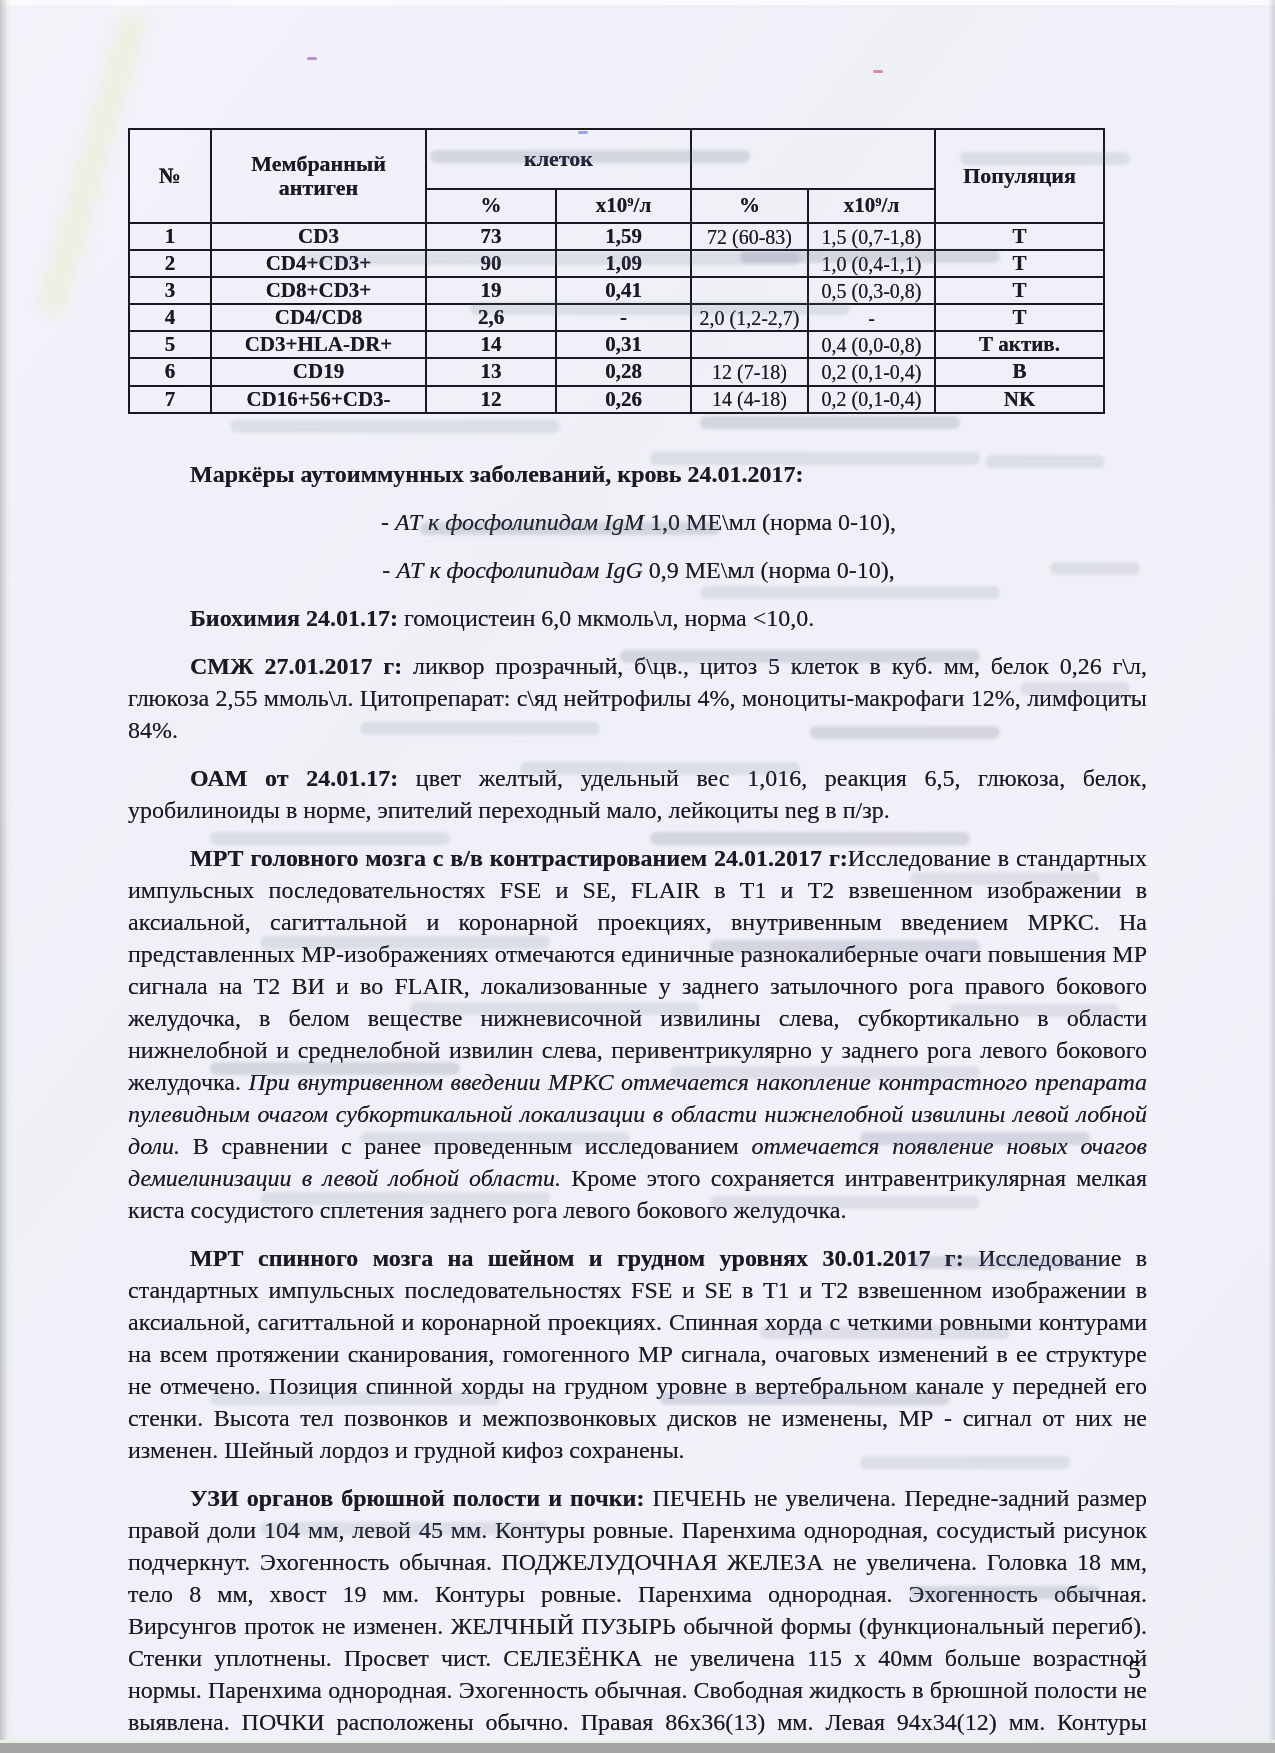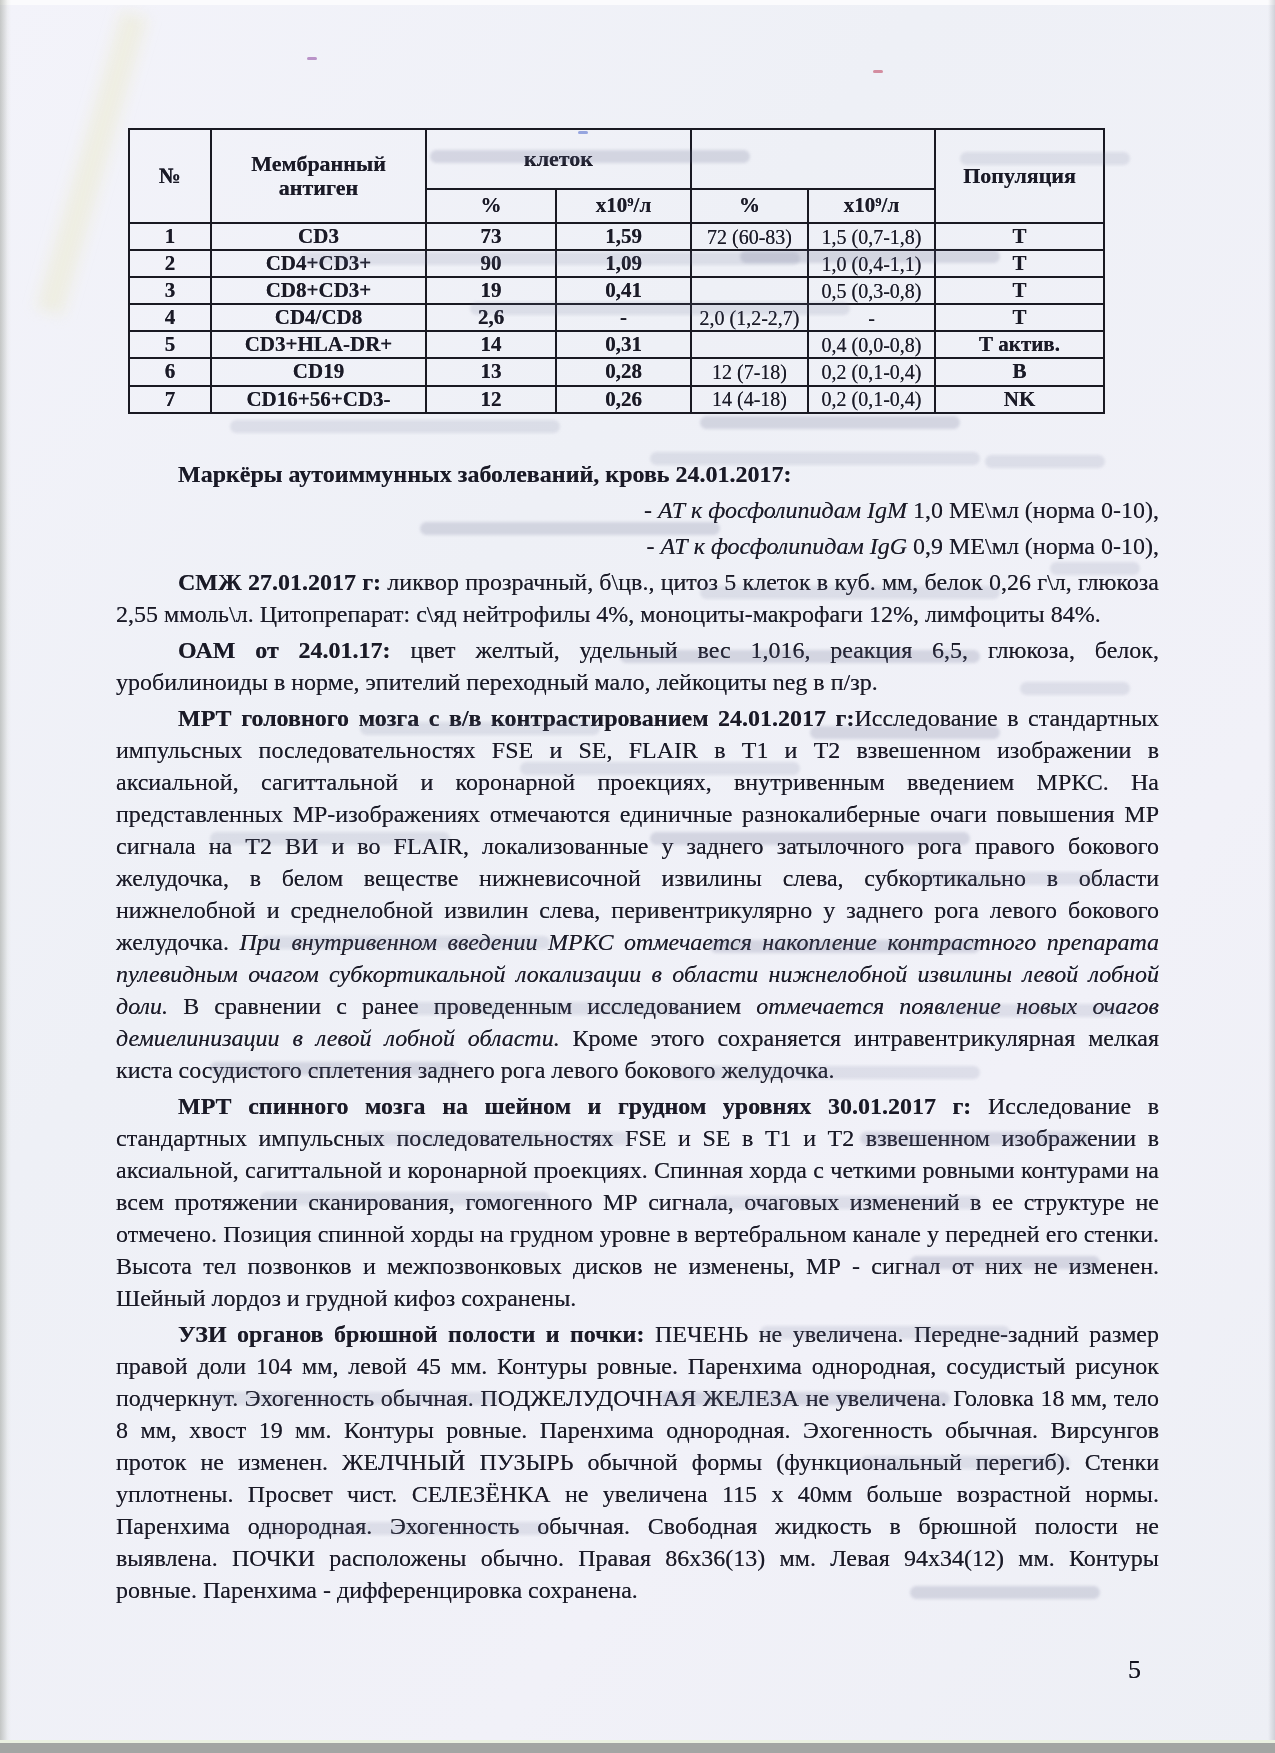--- a/index.html
+++ b/index.html
@@ -37,22 +37,22 @@
   table.lab tbody tr { height:25px; }
   table.lab tbody td:nth-child(5),
   table.lab tbody td:nth-child(6) { font-weight:normal; font-size:20px; }
 
   
   .report {
     position:relative; margin:44px 0 0 112px; width:1051px;
     font-size:24px; line-height:32px; text-align:justify;
     text-shadow:0 0 .6px rgba(18,18,40,.65);
   }
-  .report p { margin:4px; text-indent:62px; }
-  .report p.hang { text-indent:2px; text-align:right; }
+  .report p { margin:16px; text-indent:62px; }
+  .report p.hang { text-indent:2px; text-align:center; }
   .b { font-weight:bold; }
   .i { font-style:italic; }
 
   .page-number { position:absolute; top:1655px; left:1128px; font-size:26px; color:#14141f;
                  text-shadow:0 0 .6px rgba(18,18,40,.7); }
 
   
   .smudge { position:absolute; height:13px; border-radius:7px;
             background:rgba(106,112,148,.15); filter:blur(1.8px); pointer-events:none; }
 </style>
@@ -152,20 +152,21 @@
           <td>0,2 (0,1-0,4)</td>
           <td>NK</td>
         </tr>
       </tbody>
   </table>
 
   <div class="report">
       <p><span class="b">Маркёры аутоиммунных заболеваний, кровь 24.01.2017:</span></p>
       <p class="hang"><span>- </span><span class="i">АТ к фосфолипидам IgM</span><span>  1,0 МЕ\мл (норма 0-10),</span></p>
       <p class="hang"><span>- </span><span class="i">АТ к фосфолипидам IgG</span><span>  0,9 МЕ\мл (норма 0-10),</span></p>
+      <p><span class="b">Биохимия 24.01.17: </span><span>гомоцистеин 6,0 мкмоль\л, норма &lt;10,0.</span></p>
       <p><span class="b">СМЖ 27.01.2017 г: </span><span>ликвор прозрачный, б\цв., цитоз 5 клеток в куб. мм, белок 0,26 г\л, глюкоза 2,55 ммоль\л. Цитопрепарат: с\яд нейтрофилы 4%, моноциты-макрофаги 12%, лимфоциты 84%.</span></p>
       <p><span class="b">ОАМ от 24.01.17: </span><span>цвет желтый, удельный вес 1,016, реакция 6,5, глюкоза, белок, уробилиноиды в норме, эпителий переходный мало, лейкоциты neg в п/зр.</span></p>
       <p><span class="b">МРТ головного мозга с в/в контрастированием 24.01.2017 г:</span><span>Исследование в стандартных импульсных последовательностях  FSE и SE, FLAIR в Т1 и Т2 взвешенном изображении в аксиальной, сагиттальной и коронарной проекциях, внутривенным введением МРКС. На представленных МР-изображениях отмечаются единичные разнокалиберные очаги повышения МР сигнала на Т2 ВИ и во FLAIR, локализованные у заднего затылочного рога правого бокового желудочка, в белом веществе нижневисочной извилины слева, субкортикально в области нижнелобной и среднелобной извилин слева, перивентрикулярно у заднего рога левого бокового желудочка. </span><span class="i">При внутривенном введении МРКС отмечается накопление контрастного препарата пулевидным очагом субкортикальной локализации в области нижнелобной извилины левой лобной доли.</span><span> В сравнении с ранее проведенным исследованием </span><span class="i">отмечается появление новых очагов демиелинизации в левой лобной области.</span><span> Кроме этого сохраняется интравентрикулярная мелкая киста сосудистого сплетения заднего рога левого бокового желудочка.</span></p>
       <p><span class="b">МРТ спинного мозга на шейном и грудном уровнях 30.01.2017 г: </span><span>Исследование в стандартных импульсных последовательностях  FSE и SE в Т1 и Т2 взвешенном изображении в аксиальной, сагиттальной и коронарной проекциях. Спинная хорда с четкими ровными контурами на всем протяжении сканирования, гомогенного МР сигнала, очаговых изменений в ее структуре не отмечено. Позиция спинной хорды на грудном уровне в вертебральном канале у передней его стенки. Высота тел позвонков и межпозвонковых дисков не изменены, МР - сигнал от них не изменен.  Шейный лордоз и грудной кифоз сохранены.</span></p>
       <p><span class="b">УЗИ органов брюшной полости и почки: </span><span>ПЕЧЕНЬ не увеличена. Передне-задний размер правой доли 104 мм, левой 45 мм. Контуры ровные. Паренхима однородная, сосудистый рисунок подчеркнут. Эхогенность обычная. ПОДЖЕЛУДОЧНАЯ ЖЕЛЕЗА не увеличена. Головка 18 мм, тело  8 мм, хвост 19 мм. Контуры ровные. Паренхима однородная. Эхогенность обычная. Вирсунгов проток не изменен. ЖЕЛЧНЫЙ ПУЗЫРЬ обычной формы (функциональный перегиб). Стенки уплотнены. Просвет чист. СЕЛЕЗЁНКА не увеличена 115 х 40мм  больше возрастной нормы. Паренхима однородная. Эхогенность обычная. Свободная жидкость в брюшной полости не выявлена. ПОЧКИ расположены обычно. Правая 86х36(13) мм. Левая 94х34(12) мм. Контуры ровные. Паренхима - дифференцировка сохранена.</span></p>
     </div>
 
   <div class="page-number">5</div>
 
   <div class="edge-top"></div>

